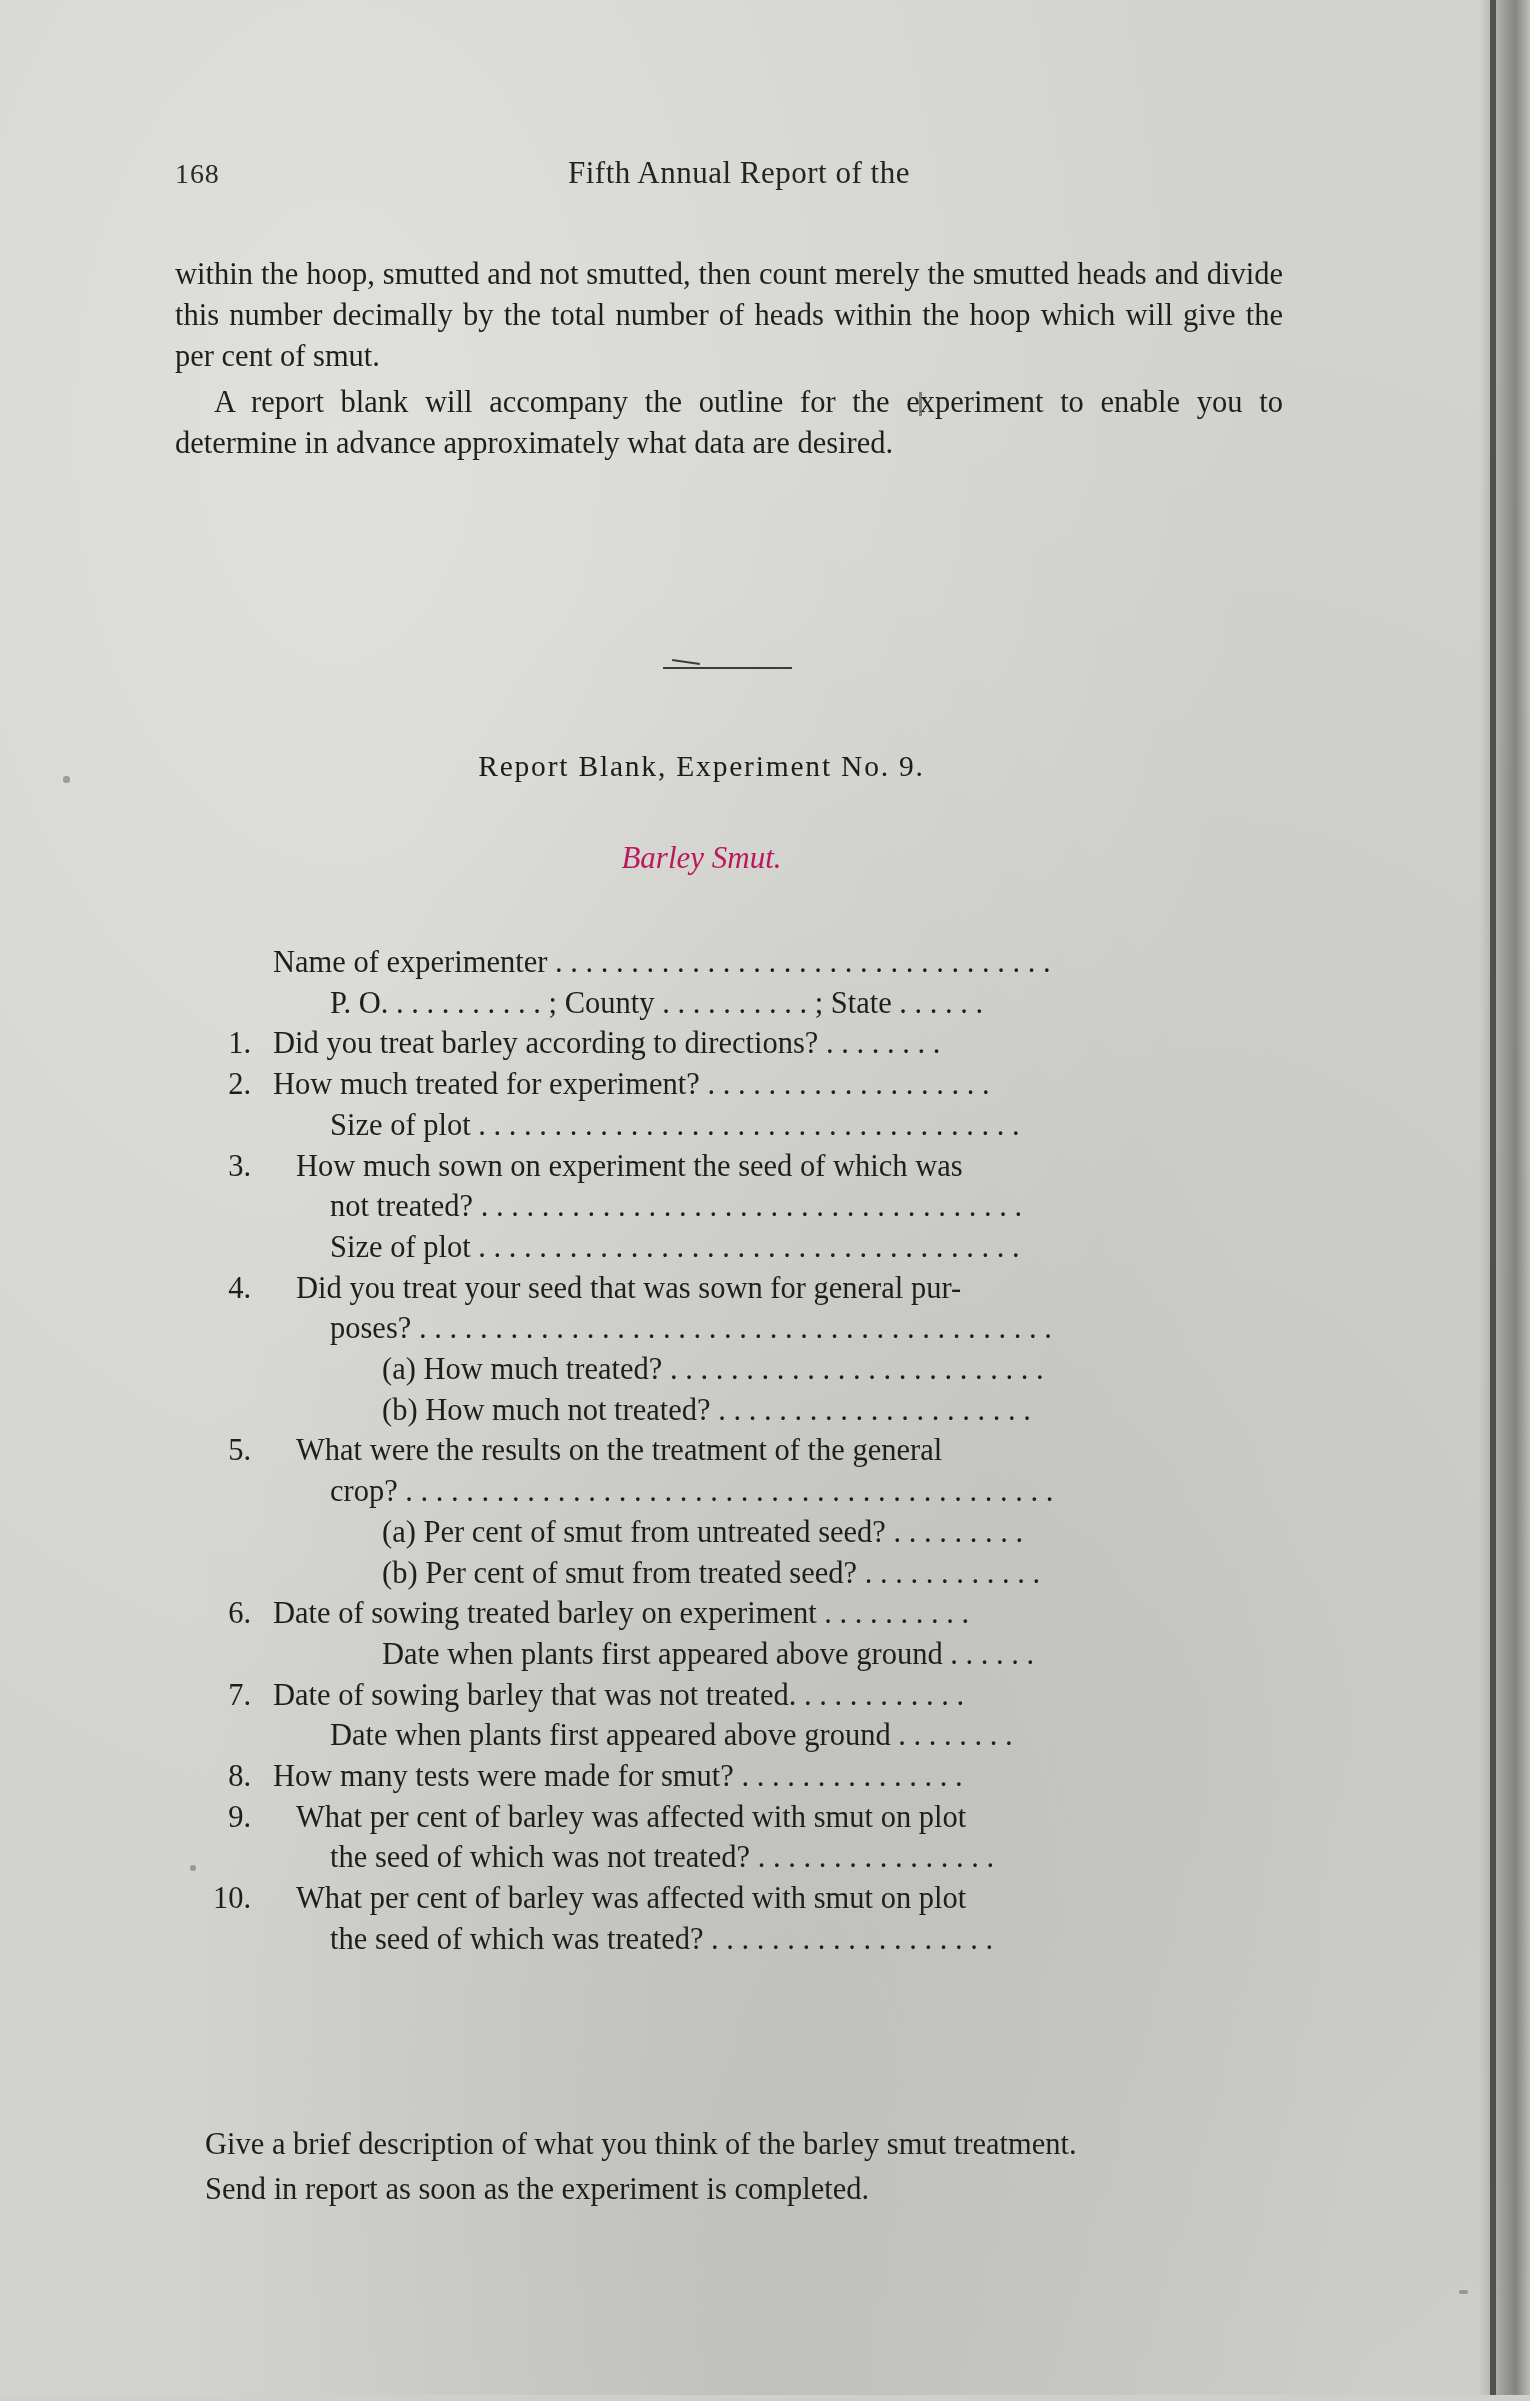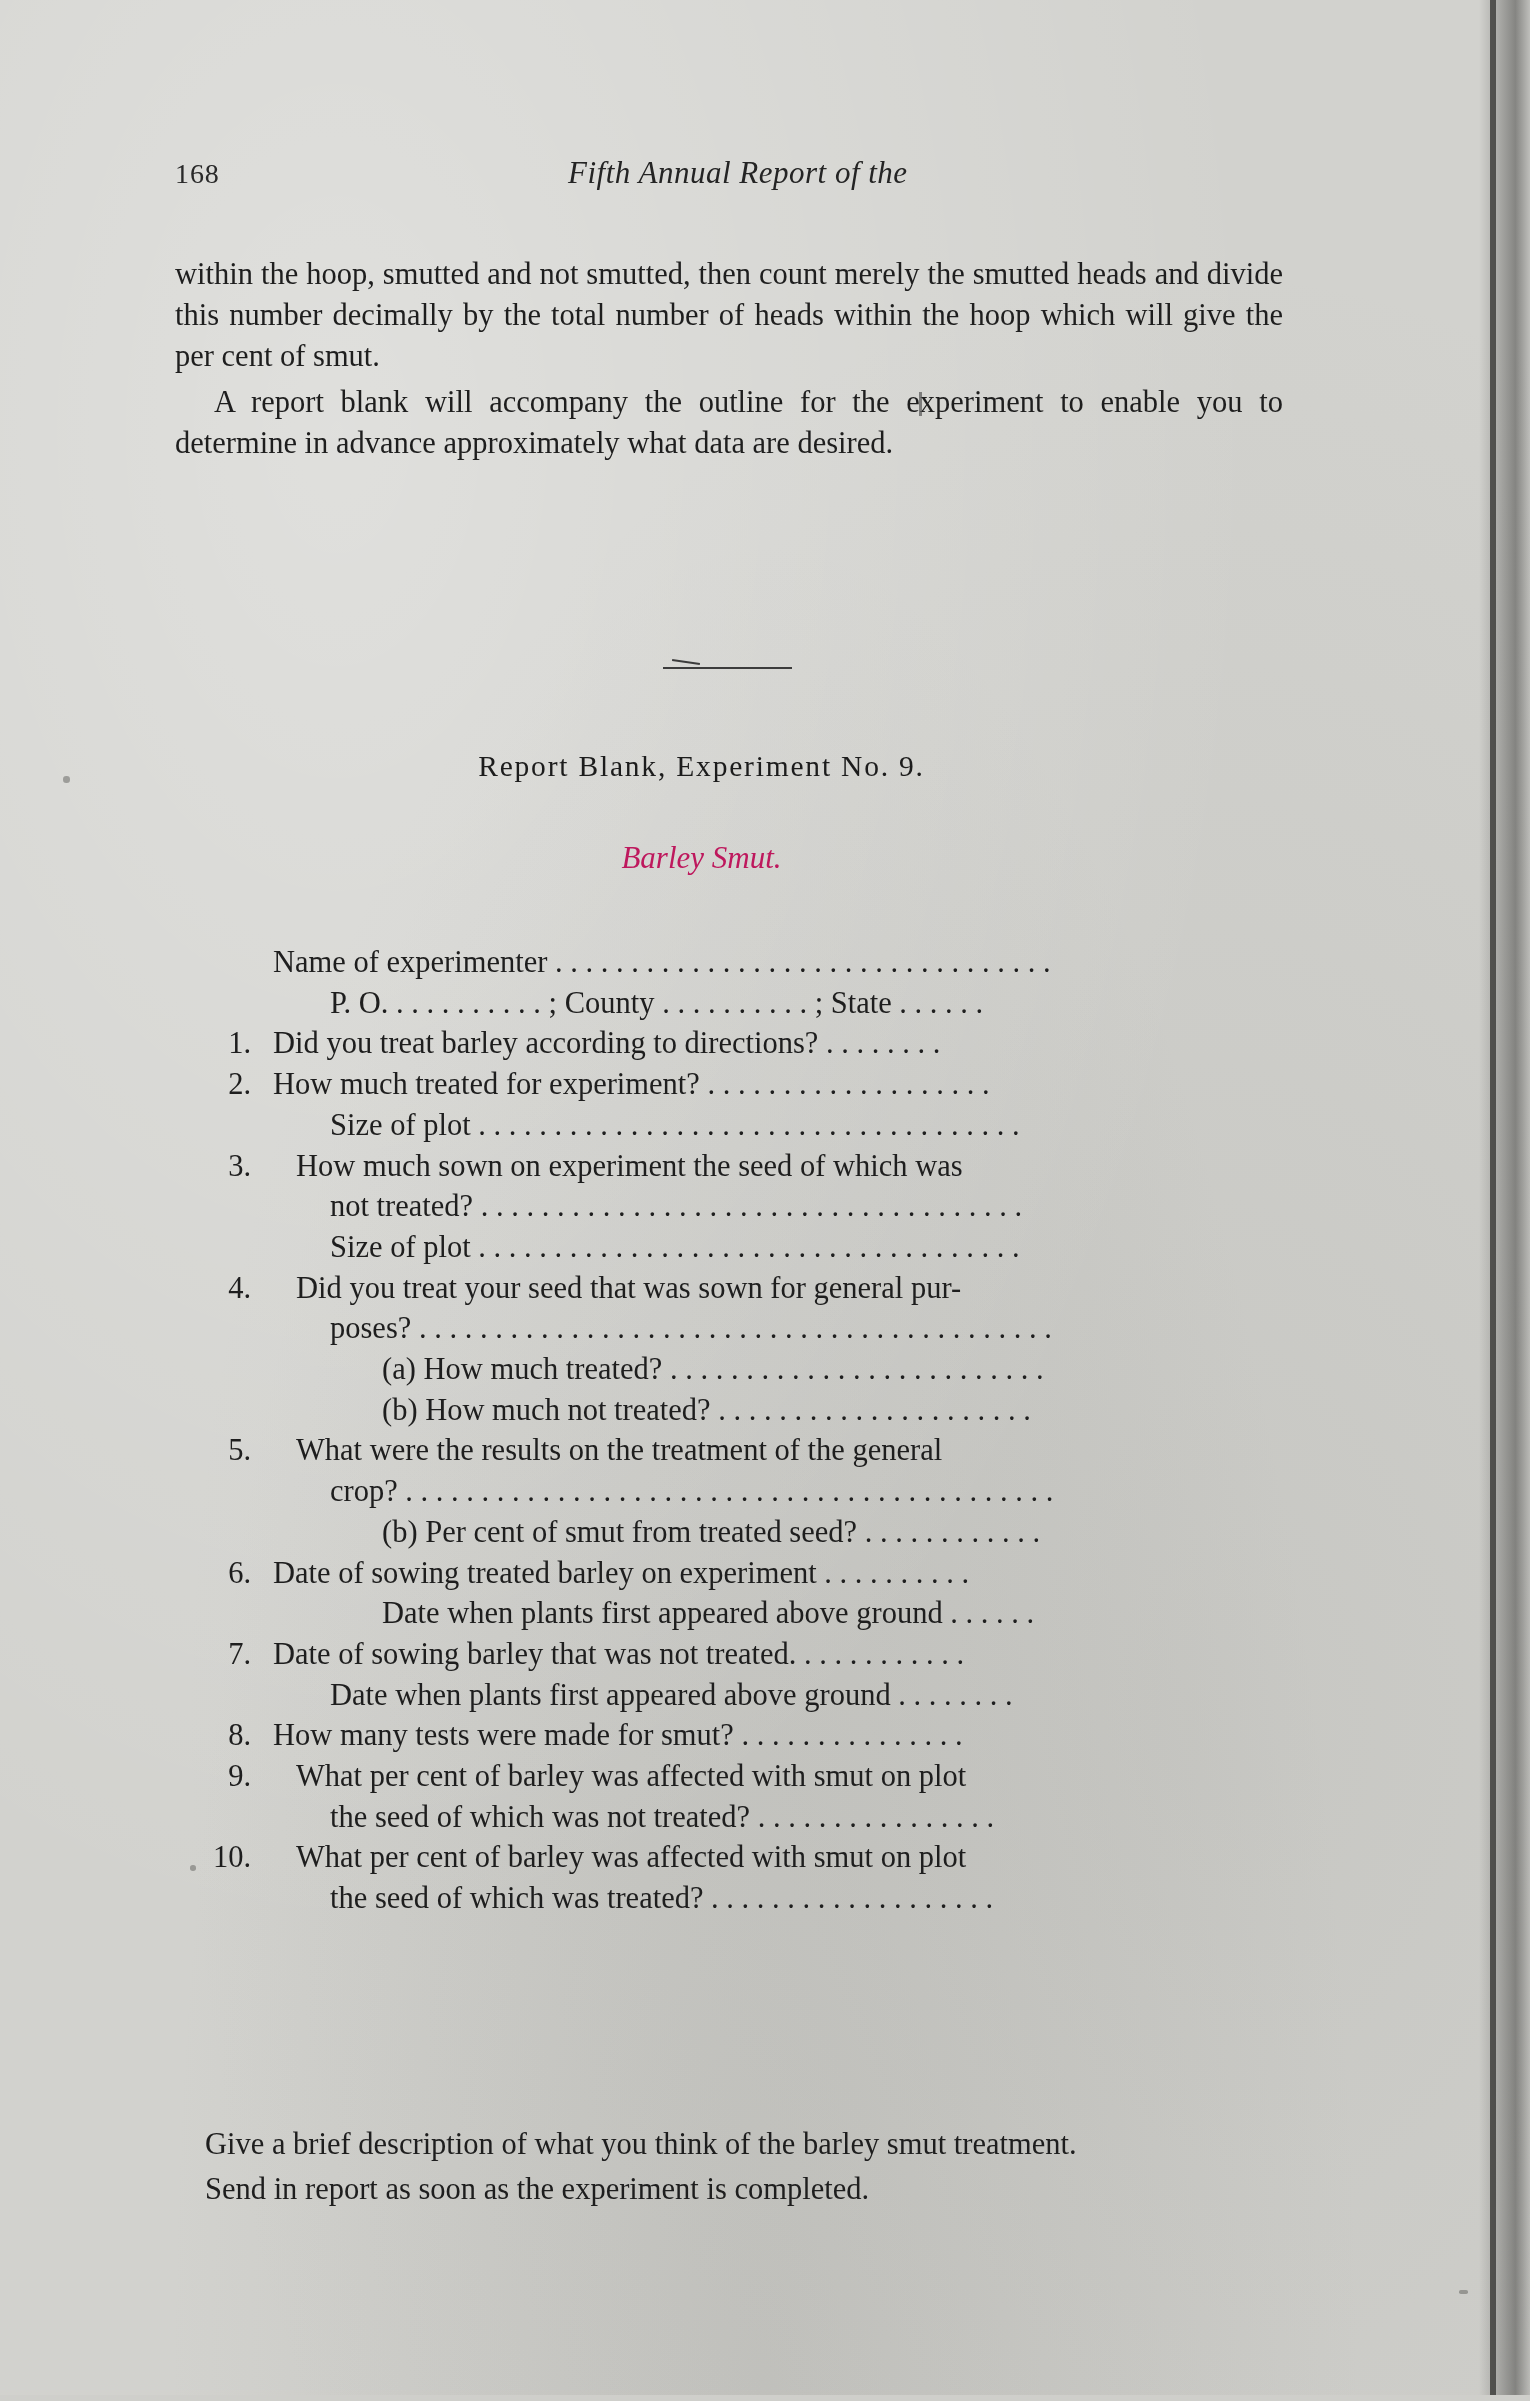--- a/index.html
+++ b/index.html
@@ -61,21 +61,20 @@
     display: flex;
     align-items: baseline;
   }
   .folio {
     font-size: 28px;
     letter-spacing: 0.9px;
     color: #2a2a2a;
     width: 111px;
   }
   .running-head {
-    font-style: italic;
     font-size: 31px;
     color: #242424;
     letter-spacing: 0.5px;
     margin-left: 282px;
     white-space: nowrap;
   }
   .body-block {
     position: absolute;
     left: 175px;
     top: 254px;
@@ -265,20 +264,24 @@
       <div class="frow">
         <div class="fnum">5.</div>
         <div class="ftext just"><span>What were the results on the treatment of the general</span></div>
       </div>
       <div class="frow">
         <div class="fnum"></div>
         <div class="ftext ind1"><span>crop?</span><span class="tail"> . . . . . . . . . . . . . . . . . . . . . . . . . . . . . . . . . . . . . . . . . . .</span></div>
       </div>
       <div class="frow">
         <div class="fnum"></div>
+        <div class="ftext ind2"><span>(a) Per cent of smut from untreated seed?</span><span class="tail"> . . . . . . . . .</span></div>
+      </div>
+      <div class="frow">
+        <div class="fnum"></div>
         <div class="ftext ind2"><span>(b) Per cent of smut from treated seed?</span><span class="tail"> . . . . . . . . . . . .</span></div>
       </div>
       <div class="frow">
         <div class="fnum">6.</div>
         <div class="ftext"><span>Date of sowing treated barley on experiment</span><span class="tail"> . . . . . . . . . .</span></div>
       </div>
       <div class="frow">
         <div class="fnum"></div>
         <div class="ftext ind2"><span>Date when plants first appeared above ground</span><span class="tail"> . . . . . .</span></div>
       </div>

